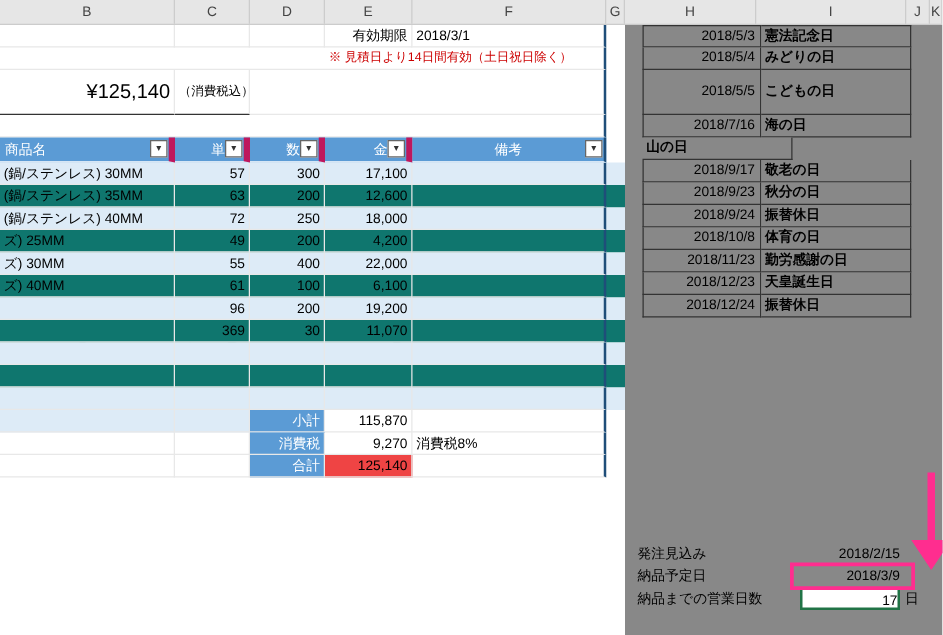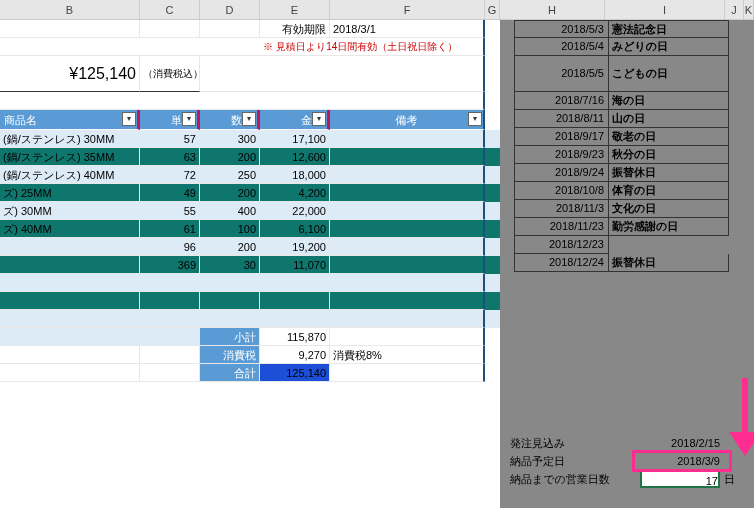--- a/index.html
+++ b/index.html
@@ -50,21 +50,21 @@
   border-bottom: 1px solid #e8e8e8;
   padding: 0 3px;
   height: 18px;
   line-height: 18px;
   overflow: hidden;
   white-space: nowrap;
 }
 .th {
   background: #5b9bd5;
   color: #fff;
-  border-right: 3px solid #be185d;
+  border-right: 5px solid #be185d;
   border-bottom: 1px solid #fff;
   height: 20px;
   line-height: 20px;
   position: relative;
   padding: 0 4px;
 }
 .filter-btn {
   position: absolute;
   right: 1px;
   top: 2px;
@@ -317,21 +317,21 @@
             <div class="cell" style="width:140px;"></div>
             <div class="cell" style="width:60px;"></div>
             <div class="cell num" style="width:60px;background:#5b9bd5;color:#fff">消費税</div>
             <div class="cell num" style="width:70px;">9,270</div>
             <div class="cell right-border-thick" style="width:155px">消費税8%</div>
           </div>
           <div class="row">
             <div class="cell" style="width:140px;"></div>
             <div class="cell" style="width:60px;"></div>
             <div class="cell num" style="width:60px;background:#5b9bd5;color:#fff">合計</div>
-            <div class="cell num" style="width:70px;background:#1d4ed8;">125,140</div>
+            <div class="cell num" style="width:70px;background:#ef4444;">125,140</div>
             <div class="cell right-border-thick" style="width:155px"></div>
           </div>
         </div>
     </div>
   </div>
 
   <div class="right-area">
     <div class="holiday-table" id="holidays">
         <div class="holiday-row" style="">
           <div class="holiday-date" style="border-top:1px solid #333">2018/5/3</div>
@@ -343,49 +343,45 @@
         </div>
         <div class="holiday-row" style="height: 36px; line-height: 35px;">
           <div class="holiday-date" style="height:36px;line-height:35px;">2018/5/5</div>
           <div class="holiday-name" style="height:36px;line-height:35px;">こどもの日</div>
         </div>
         <div class="holiday-row" style="">
           <div class="holiday-date" style="">2018/7/16</div>
           <div class="holiday-name" style="">海の日</div>
         </div>
         <div class="holiday-row" style="">
-          <div class="holiday-date" style="">2018/8/11</div>
           <div class="holiday-name" style="">山の日</div>
         </div>
         <div class="holiday-row" style="">
           <div class="holiday-date" style="">2018/9/17</div>
           <div class="holiday-name" style="">敬老の日</div>
         </div>
         <div class="holiday-row" style="">
           <div class="holiday-date" style="">2018/9/23</div>
           <div class="holiday-name" style="">秋分の日</div>
         </div>
         <div class="holiday-row" style="">
           <div class="holiday-date" style="">2018/9/24</div>
           <div class="holiday-name" style="">振替休日</div>
         </div>
         <div class="holiday-row" style="">
           <div class="holiday-date" style="">2018/10/8</div>
           <div class="holiday-name" style="">体育の日</div>
         </div>
         <div class="holiday-row" style="">
-          <div class="holiday-date" style="">2018/11/3</div>
-          <div class="holiday-name" style="">文化の日</div>
-        </div>
-        <div class="holiday-row" style="">
           <div class="holiday-date" style="">2018/11/23</div>
           <div class="holiday-name" style="">勤労感謝の日</div>
         </div>
         <div class="holiday-row" style="">
           <div class="holiday-date" style="">2018/12/23</div>
+          <div class="holiday-name" style="">天皇誕生日</div>
         </div>
         <div class="holiday-row" style="">
           <div class="holiday-date" style="">2018/12/24</div>
           <div class="holiday-name" style="">振替休日</div>
         </div>
       </div>
 
     <div class="bottom-info">
       <div class="bottom-row">
         <div class="bottom-label">発注見込み</div>

